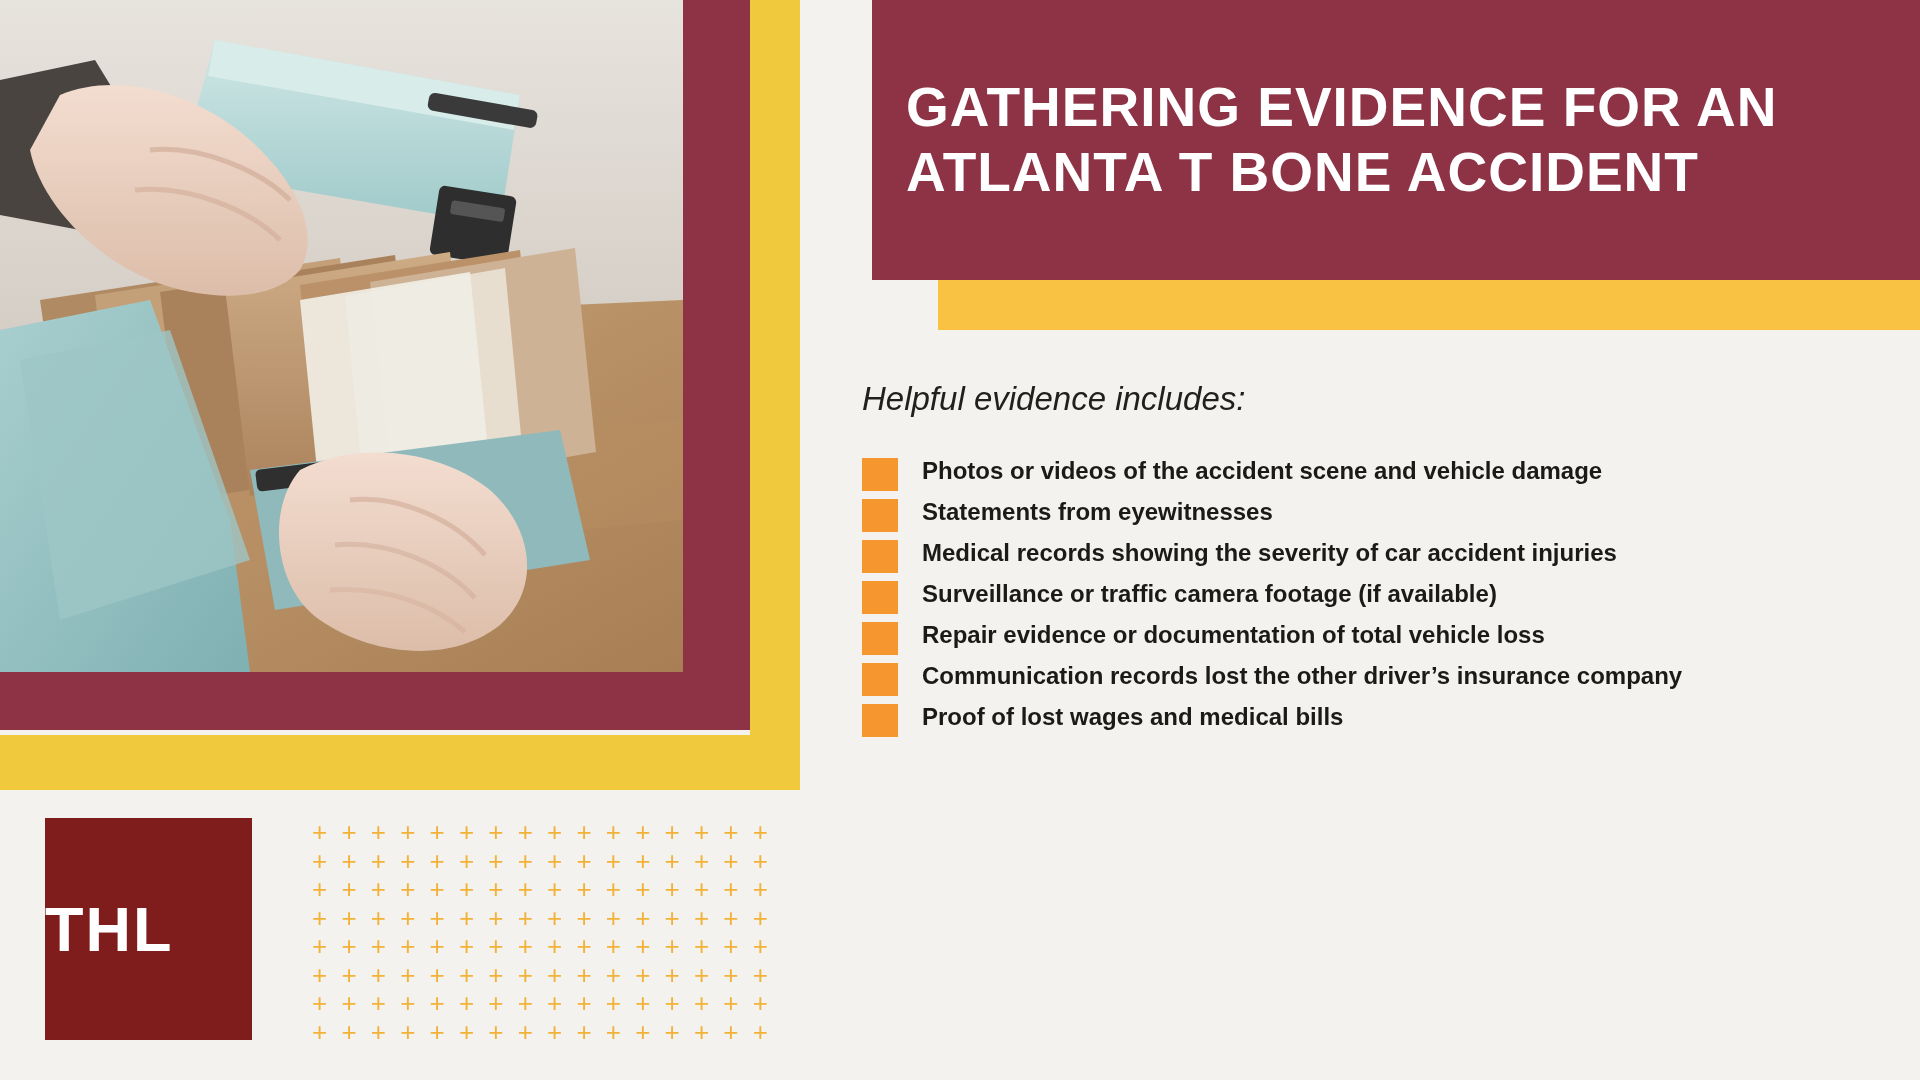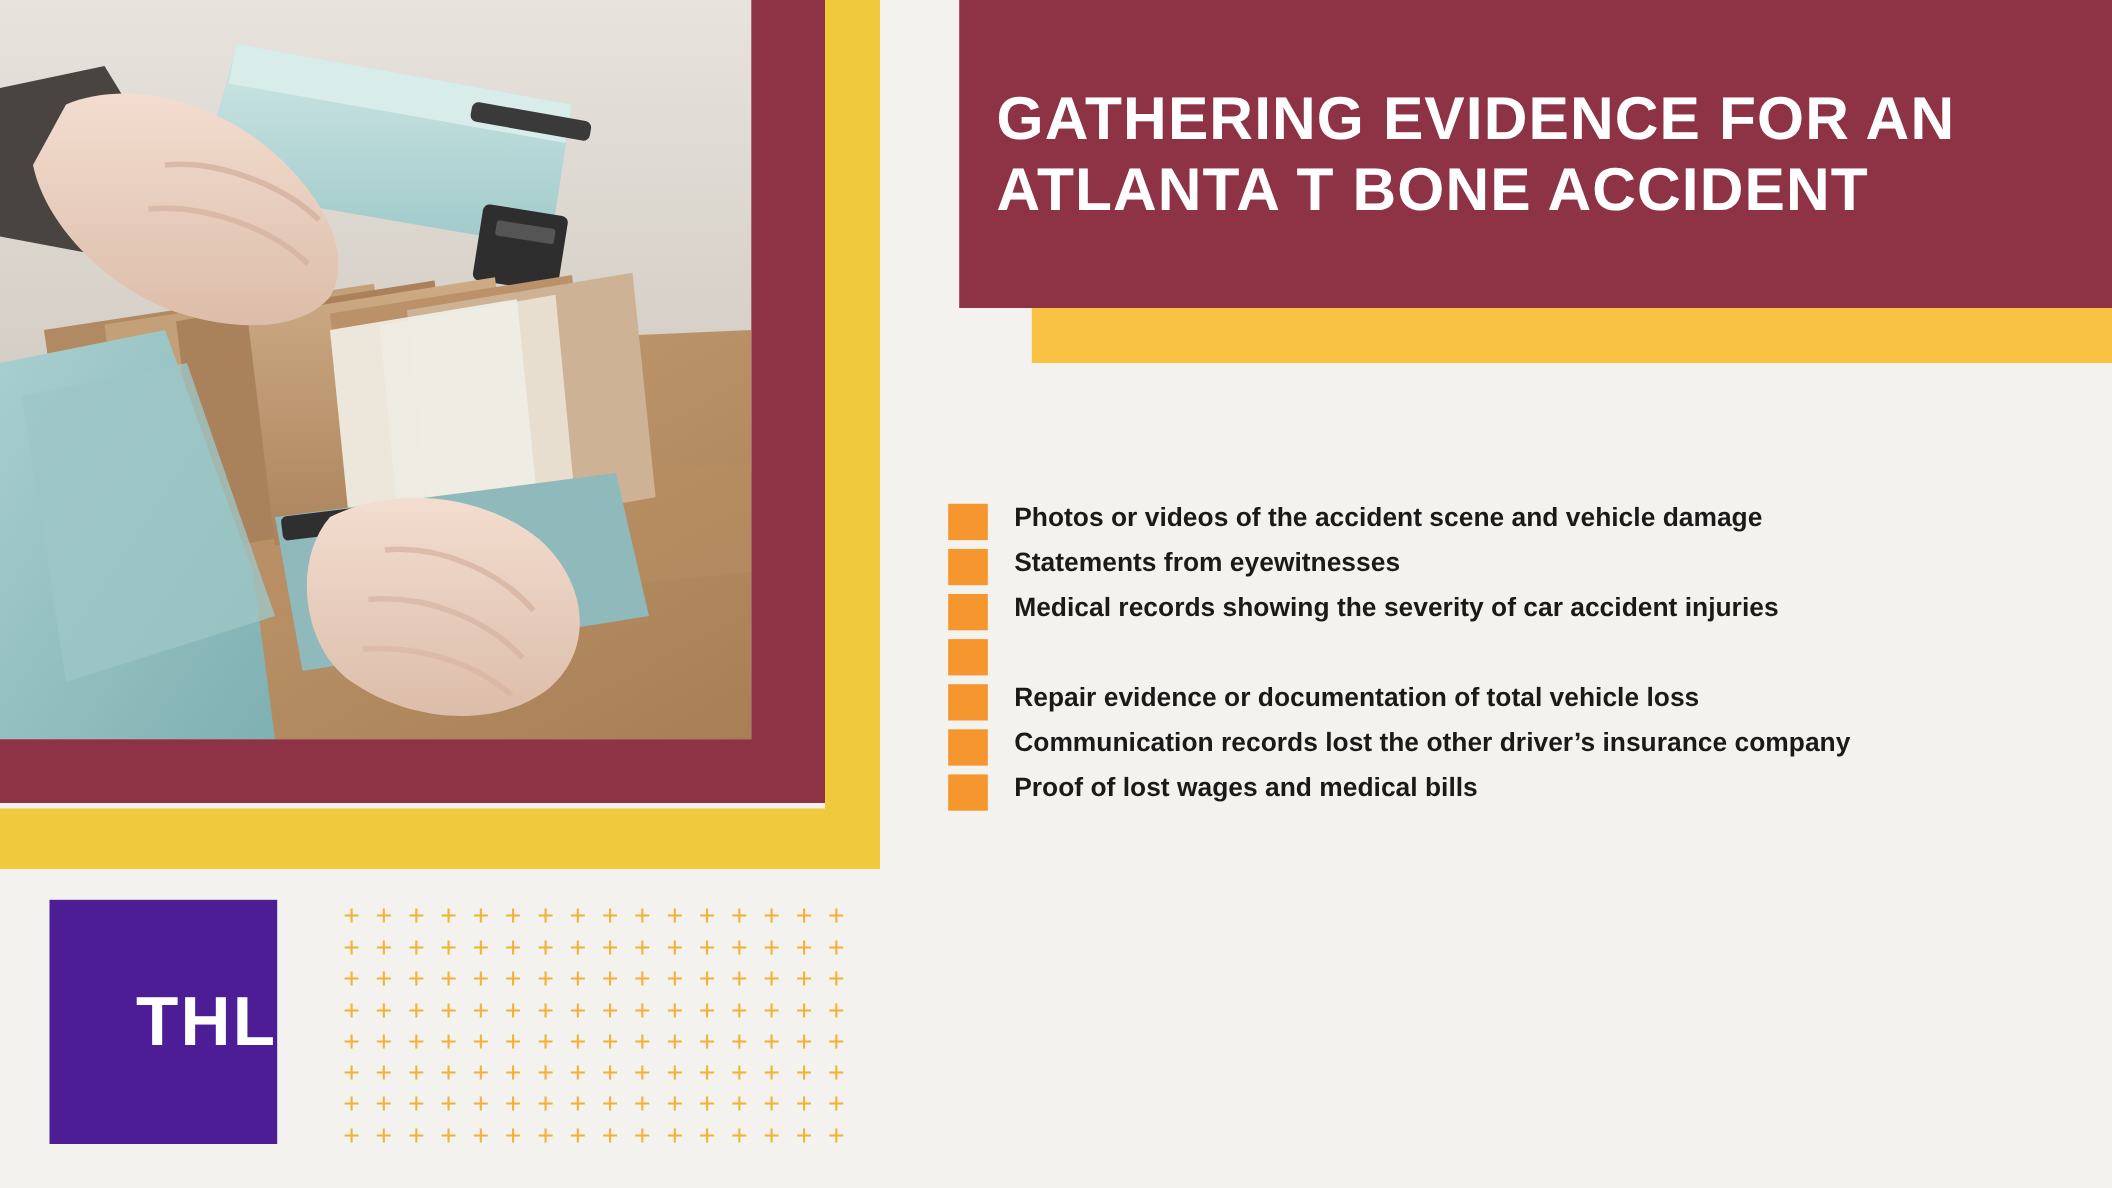--- a/index.html
+++ b/index.html
@@ -63,24 +63,24 @@
   }
   .photo svg { display: block; }
 
   
   .thl-block {
     position: absolute;
     left: 45px;
     top: 818px;
     width: 207px;
     height: 222px;
-    background: #4c1d95;
+    background: #7f1d1d;
     display: flex;
     align-items: center;
-    justify-content: flex-end;
+    justify-content: flex-start;
   }
   .thl-text {
     color: #ffffff;
     font-size: 63px;
     font-weight: bold;
     letter-spacing: 2px;
     font-family: "Liberation Sans", sans-serif;
   }
 
   
@@ -390,36 +390,38 @@
     <span>+</span>
     <span>+</span>
     <span>+</span>
   </div>
 
   <div class="title-band">
     <div class="title-text">Gathering Evidence for an Atlanta T Bone Accident</div>
   </div>
   <div class="yellow-bar"></div>
 
+  <div class="subhead">Helpful evidence includes:</div>
 
   <div class="bullet-list">
     <div class="bullet-row">
       <div class="bullet-square"></div>
       <div class="bullet-text">Photos or videos of the accident scene and vehicle damage</div>
     </div>
     <div class="bullet-row">
       <div class="bullet-square"></div>
       <div class="bullet-text">Statements from eyewitnesses</div>
     </div>
     <div class="bullet-row">
       <div class="bullet-square"></div>
       <div class="bullet-text">Medical records showing the severity of car accident injuries</div>
     </div>
     <div class="bullet-row">
       <div class="bullet-square"></div>
+      <div class="bullet-text">Surveillance or traffic camera footage (if available)</div>
     </div>
     <div class="bullet-row">
       <div class="bullet-square"></div>
       <div class="bullet-text">Repair evidence or documentation of total vehicle loss</div>
     </div>
     <div class="bullet-row">
       <div class="bullet-square"></div>
       <div class="bullet-text">Communication records lost the other driver’s insurance company</div>
     </div>
     <div class="bullet-row">

